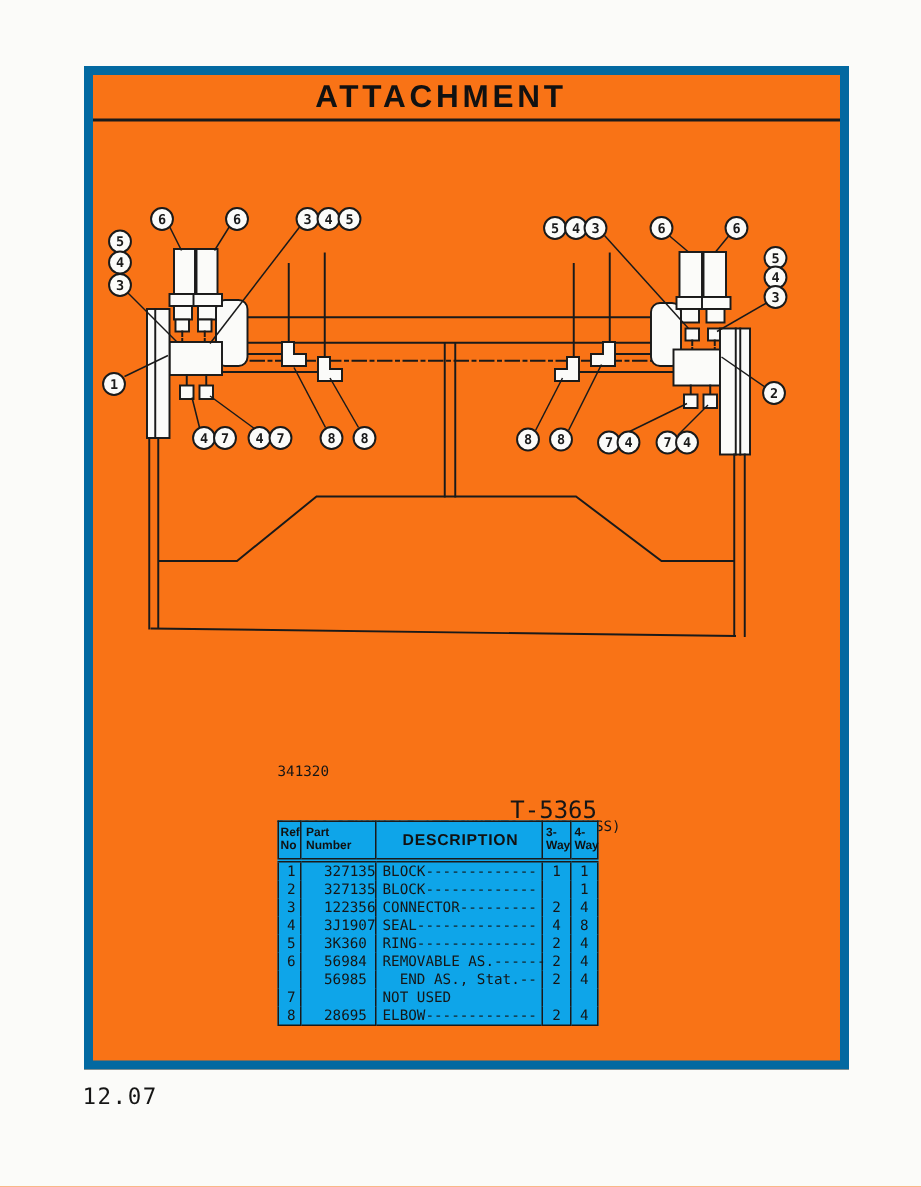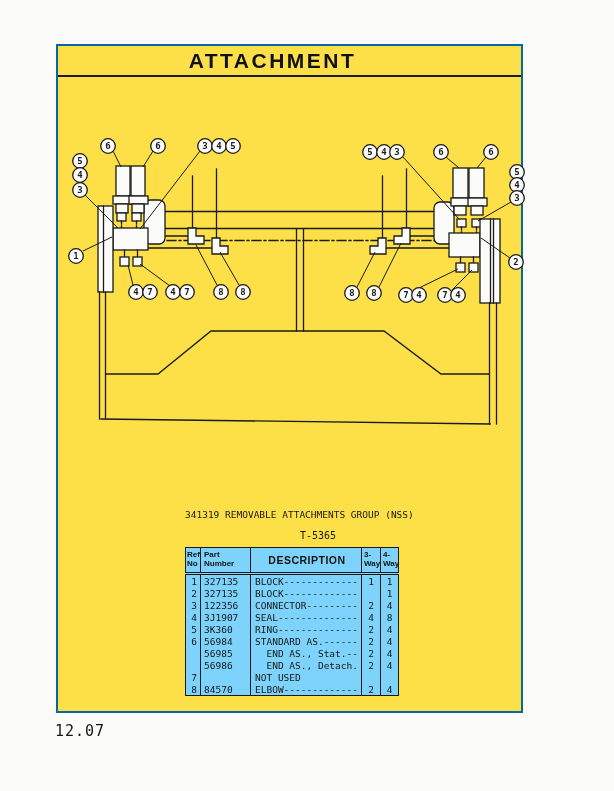--- a/index.html
+++ b/index.html
@@ -4,22 +4,22 @@
 <style>
   html,body{margin:0;padding:0;}
   body{
     width:614px;height:791px;position:relative;
     background:#fbfbf9;
     font-family:"DejaVu Sans Mono", monospace;
     color:#1a1a1a;
     overflow:hidden;
   }
   .border-box{
-    position:absolute;left:56px;top:44px;width:467px;height:669px;
-    box-sizing:border-box;border:2px solid #0369a1;background:#fde047;
+    position:absolute;left:56px;top:44px;width:510px;height:669px;
+    box-sizing:border-box;border:6px solid #0369a1;background:#f97316;
   }
   .title-bar{
     box-sizing:border-box;height:31px;border-bottom:2px solid #1a1a1a;
     display:flex;align-items:center;justify-content:center;
     font-family:"Liberation Sans", sans-serif;font-weight:bold;
     font-size:21px;letter-spacing:2.5px;color:#111;
   }
   .title-gap{display:inline-block;width:34px;}
   #diagram-svg{position:absolute;left:0;top:0;width:614px;height:460px;pointer-events:none;}
   .ink-lines line,.ink-lines polyline,.ink-lines path,.ink-lines rect{
@@ -31,44 +31,44 @@
   #callout-layer text{
     font-family:"DejaVu Sans Mono", monospace;font-weight:bold;font-size:9px;
     text-anchor:middle;fill:#1a1a1a;
   }
   .caption{
     position:absolute;left:185px;top:484px;
     font-size:9.5px;line-height:12.4px;white-space:pre;color:#161616;
   }
   .caption .indent{padding-left:23px;}
   .figure-ref{
-    position:absolute;left:300px;top:530px;width:98px;
-    font-size:10px;color:#161616;
+    position:absolute;left:300px;top:530px;width:98px;text-align:right;
+    font-size:16px;color:#161616;
   }
   table.parts{
     position:absolute;left:185px;top:547px;width:213px;
     border-collapse:collapse;table-layout:fixed;
-    background:#7dd3fc;
+    background:#0ea5e9;
   }
   table.parts,table.parts th,table.parts td{border:1.6px solid #1a1a1a;}
   table.parts thead th{
     border-bottom:3px double #1a1a1a;
     font-family:"Liberation Sans", sans-serif;font-weight:bold;font-size:8px;
     line-height:9px;white-space:pre-line;text-align:left;vertical-align:top;
     padding:2px 1px 2px 3px;height:20px;color:#111;
   }
   table.parts thead th.desc-h{
     font-size:10.5px;text-align:center;vertical-align:middle;letter-spacing:0.5px;
   }
   table.parts td{
     border-top:none;border-bottom:none;
     font-size:9.5px;height:12px;padding:0 2px;white-space:pre;color:#161616;
   }
   table.parts td.ref{text-align:right;padding-right:3px;}
-  table.parts td.part{padding-left:3px;}
+  table.parts td.part{padding-left:15px;}
   table.parts td.desc{padding-left:4px;}
   table.parts td.w3,table.parts td.w4{text-align:center;}
   .footer{
     position:absolute;left:55px;top:722px;font-size:15px;letter-spacing:1px;color:#161616;
   }
 </style>
 </head>
 <body>
 
 <div class="border-box">
@@ -308,20 +308,21 @@
         <text x="445" y="298.1">7</text>
       </g>
       <g>
         <circle cx="458" cy="295" r="7.3"></circle>
         <text x="458" y="298.1">4</text>
       </g>
     </g>
 </svg>
 
 <div class="caption">
+  <div>341320</div>
   <div>341319 REMOVABLE ATTACHMENTS GROUP (NSS)</div>
   <div class="indent">STANDARD AND FULL FREE LIFT</div>
 </div>
 
 <div class="figure-ref">T-5365</div>
 
 <table class="parts">
   <colgroup>
     <col style="width:15px">
       <col style="width:50px">
@@ -374,48 +375,41 @@
       <tr>
         <td class="ref">5</td>
         <td class="part">3K360</td>
         <td class="desc">RING--------------</td>
         <td class="w3">2</td>
         <td class="w4">4</td>
       </tr>
       <tr>
         <td class="ref">6</td>
         <td class="part">56984</td>
-        <td class="desc">STANDARD AS.------</td>
+        <td class="desc">REMOVABLE AS.------</td>
         <td class="w3">2</td>
         <td class="w4">4</td>
       </tr>
       <tr>
         <td class="ref"></td>
         <td class="part">56985</td>
         <td class="desc">  END AS., Stat.--</td>
         <td class="w3">2</td>
         <td class="w4">4</td>
       </tr>
       <tr>
-        <td class="ref"></td>
-        <td class="part">56986</td>
-        <td class="desc">  END AS., Detach.</td>
-        <td class="w3">2</td>
-        <td class="w4">4</td>
-      </tr>
-      <tr>
         <td class="ref">7</td>
         <td class="part"></td>
         <td class="desc">NOT USED</td>
         <td class="w3"></td>
         <td class="w4"></td>
       </tr>
       <tr>
         <td class="ref">8</td>
-        <td class="part">84570</td>
+        <td class="part">28695</td>
         <td class="desc">ELBOW-------------</td>
         <td class="w3">2</td>
         <td class="w4">4</td>
       </tr>
     </tbody>
 </table>
 
 <div class="footer">12.07</div>
 
 </body></html>

